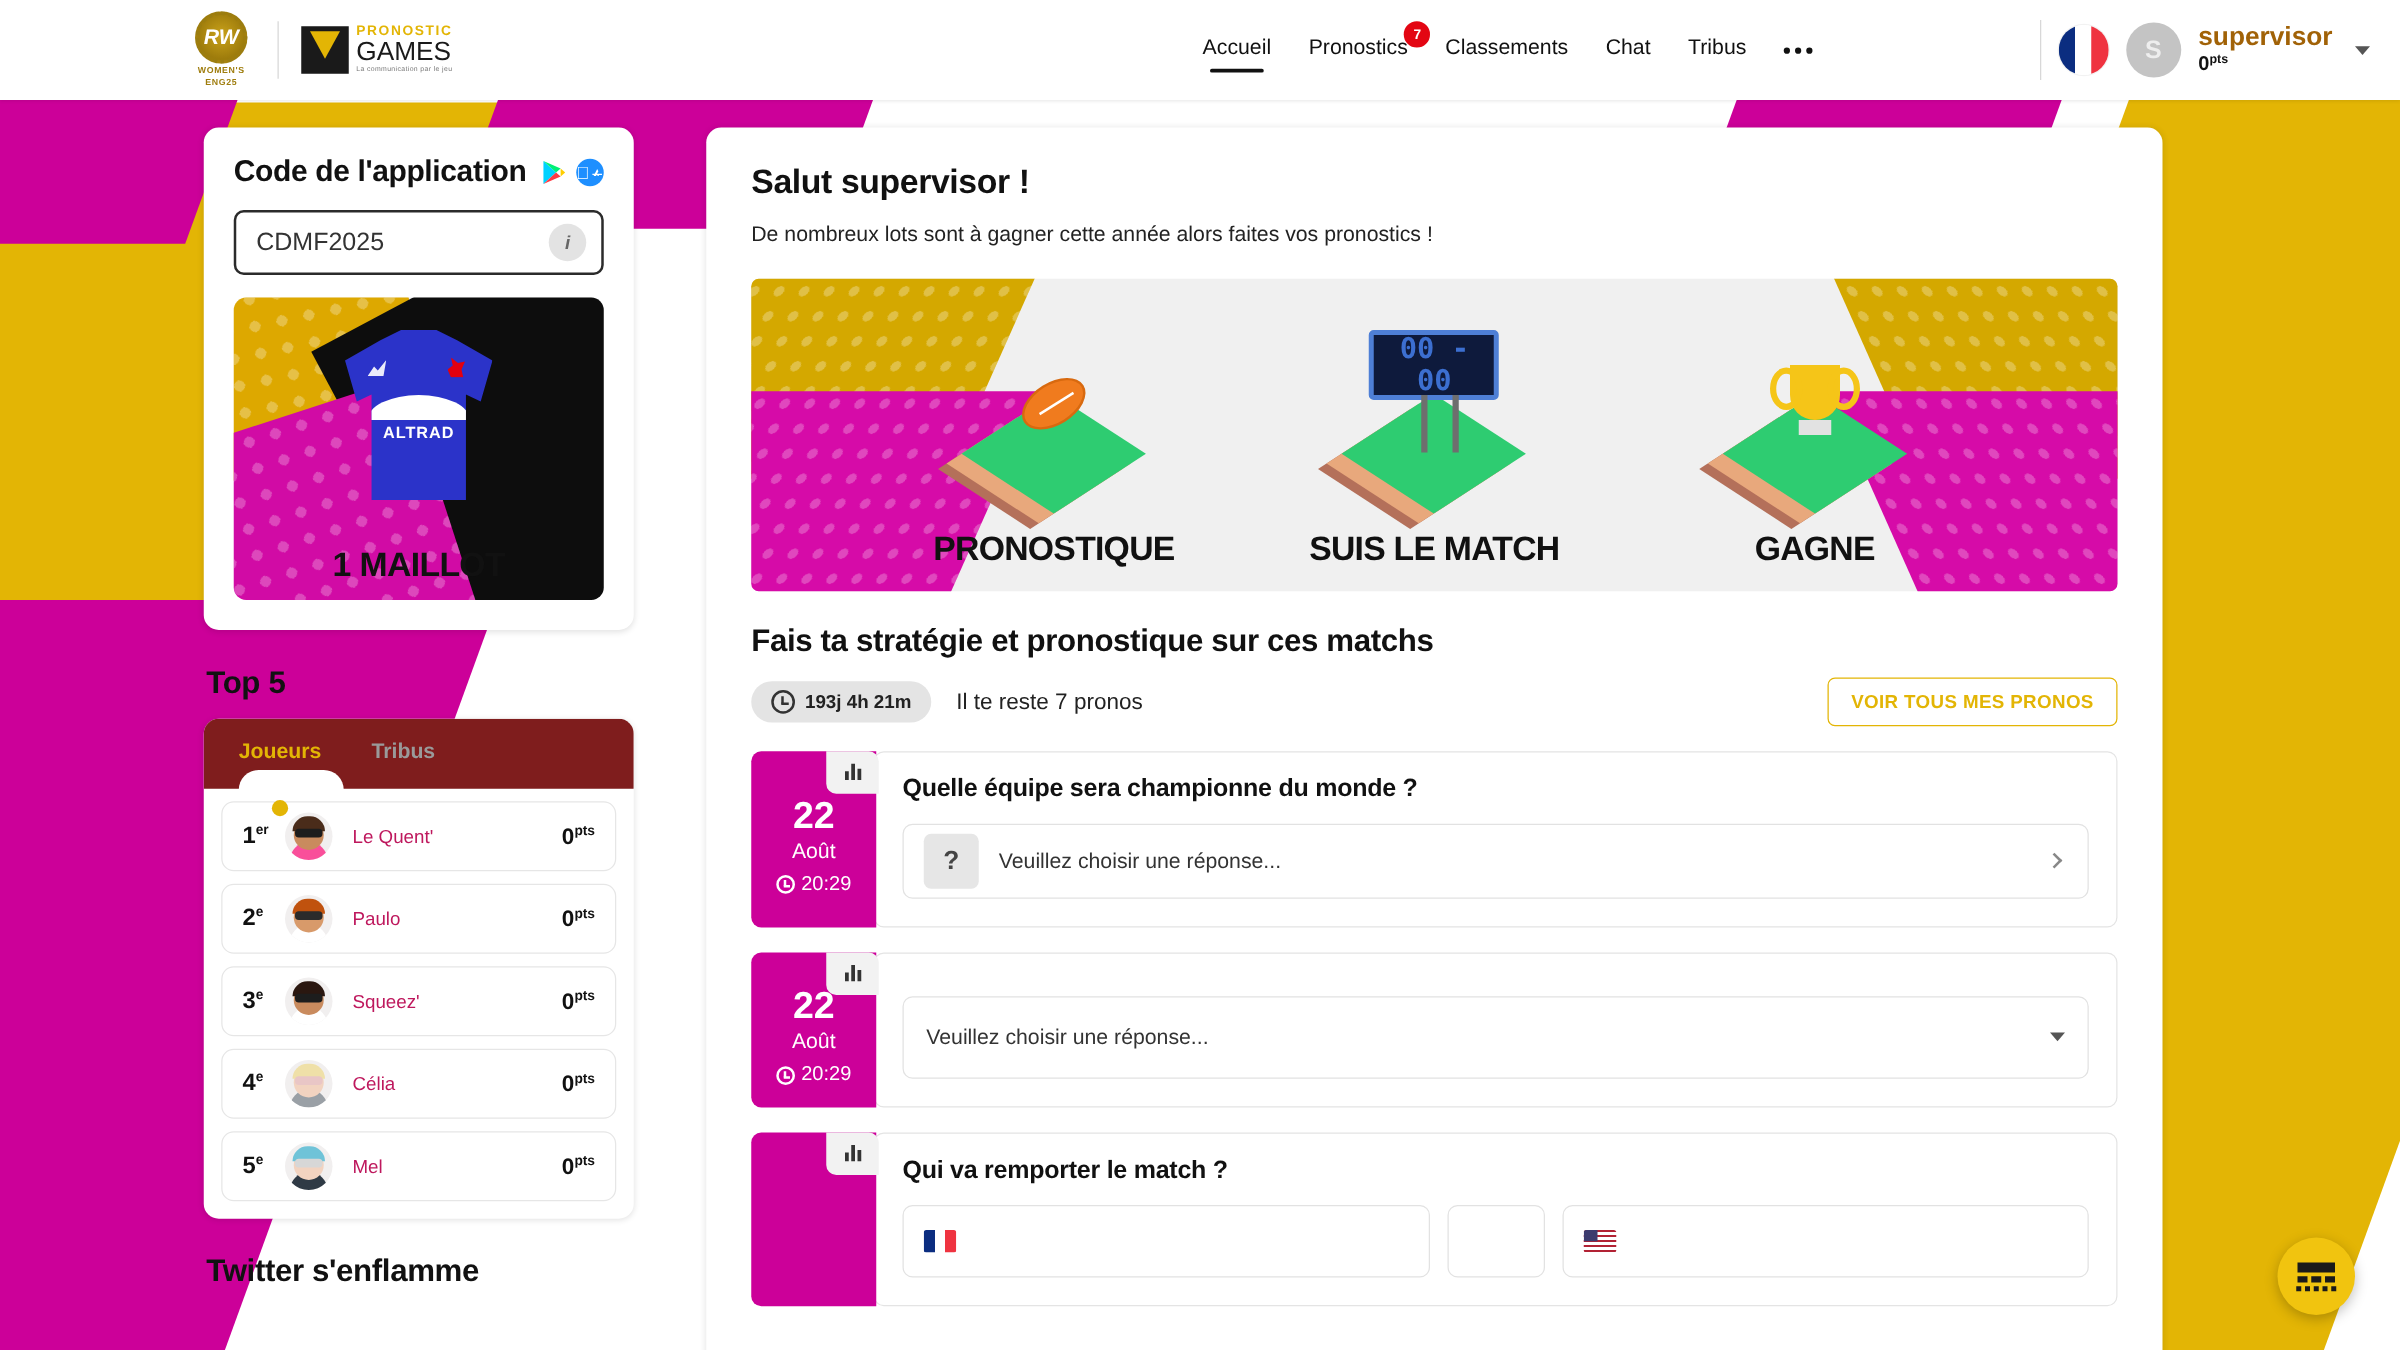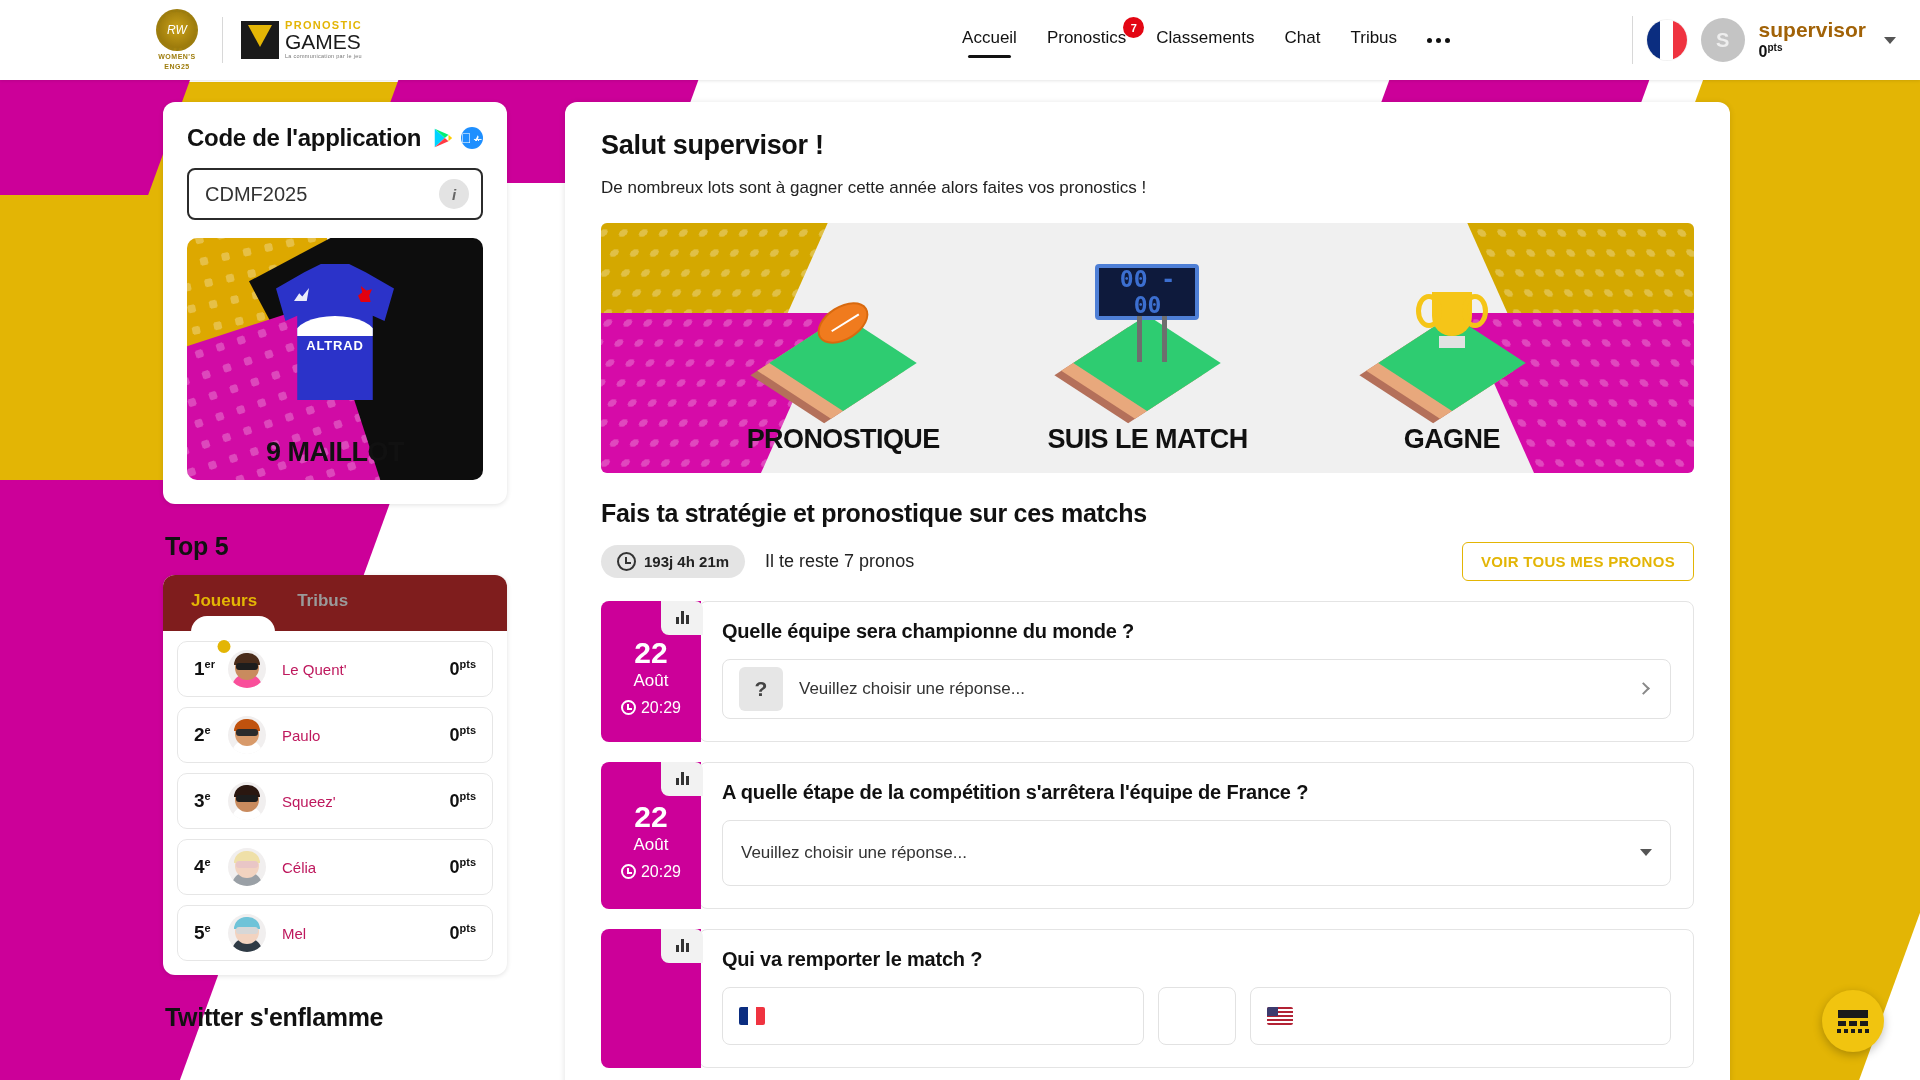--- a/index.html
+++ b/index.html
@@ -57,21 +57,21 @@
     display:flex; align-items:center;
     box-shadow: 0 1px 3px rgba(0,0,0,.10);
   }
   #logo-group { display:flex; align-items:center; margin-left: 150px; }
   .rwc-logo { width:54px; height:62px; display:flex; flex-direction:column; align-items:center; justify-content:center; }
   .rwc-ring {
     width:42px;height:42px;border-radius:50%;
     border:3px dotted #9b7d10;
     background: radial-gradient(circle at 50% 45%, #caa21a 0%, #9e7c0c 70%);
     display:flex;align-items:center;justify-content:center;
-    color:#fff;font-weight:normal;font-size:12px;font-style:italic;
+    color:#fff;font-weight:bold;font-size:17px;font-style:italic;
   }
   .rwc-text { font-size:7px; font-weight:bold; color:#9e7c0c; letter-spacing:.5px; margin-top:2px; line-height:8px; text-align:center;}
   .vdiv { width:1px; height:46px; background:#d8d8d8; margin:0 18px; }
   .pg-logo { display:flex; align-items:center; }
   .pg-mark {
     width:38px;height:38px;background:#1a1a1a;
     position:relative; margin-right:6px;
   }
   .pg-mark:after{
     content:""; position:absolute; left:7px; top:4px;
@@ -460,21 +460,21 @@
       <div id="maillot">
         <div class="mk-yellow"></div>
         <div class="mk-black"></div>
         <div class="mk-magenta"></div>
         <div class="jersey">
           <div class="lcs"></div>
           <div class="coq"></div>
           <div class="swoosh"></div>
           <div class="altrad">ALTRAD</div>
         </div>
-        <div class="maillot-label">9 MAILLOT</div>
+        <div class="maillot-label">1 MAILLOT</div>
       </div>
     </div>
 
     <div class="section-title">Top 5</div>
 
     <div class="card" id="top5-card">
       <div class="tabs-row">
         <div class="tab active">
           <span>Joueurs</span>
           <span class="tab-dot"></span>
@@ -632,21 +632,20 @@
                 <i style="height:7px"></i>
                 <i style="height:13px"></i>
                 <i style="height:9px"></i>
               </span>
             </div>
             <div class="date-day">22</div>
             <div class="date-mon">Août</div>
             <div class="date-time"><span class="clock-w"></span>20:29</div>
           </div>
           <div class="pred-card">
-            <div class="pred-q">A quelle étape de la compétition s'arrêtera l'équipe de France ?</div>
             <div class="select-row">
               <div class="answer-ph">Veuillez choisir une réponse...</div>
               <div class="caret-sm"></div>
             </div>
           </div>
         </div>
         <div class="pred-item">
           <div class="date-block">
             <div class="chart-tab">
               <span class="bars-ic">

